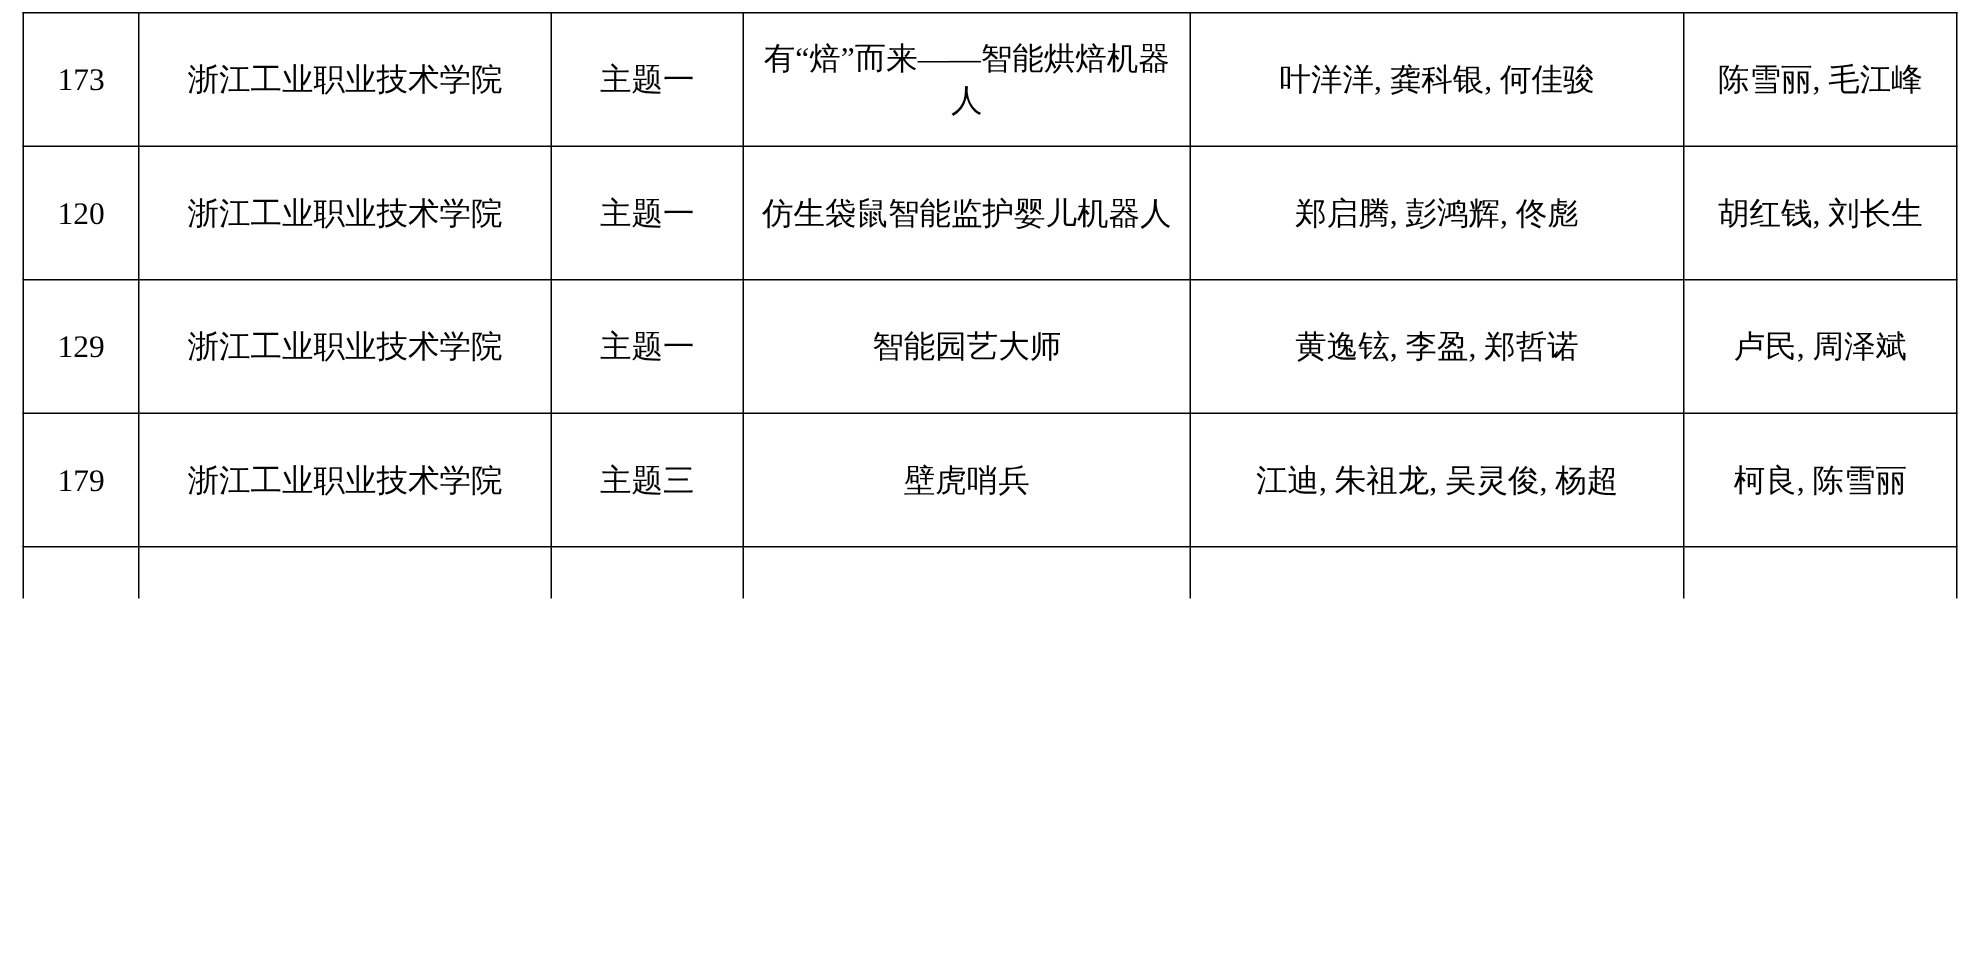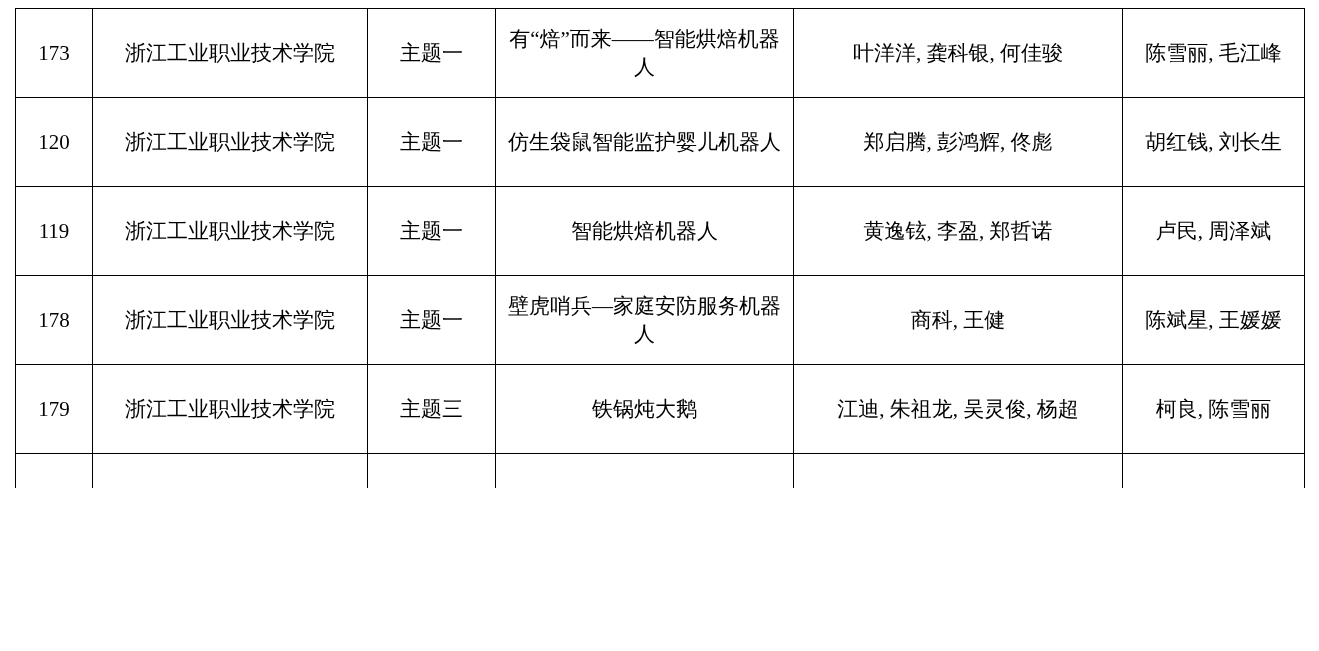--- a/index.html
+++ b/index.html
@@ -80,40 +80,32 @@
       </tr>
       <tr class="data-row">
         <td class="index-cell">120</td>
         <td class="school-cell">浙江工业职业技术学院</td>
         <td class="topic-cell">主题一</td>
         <td class="title-cell">仿生袋鼠智能监护婴儿机器人</td>
         <td class="students-cell">郑启腾, 彭鸿辉, 佟彪</td>
         <td class="advisors-cell">胡红钱, 刘长生</td>
       </tr>
       <tr class="data-row">
-        <td class="index-cell">119</td>
+        <td class="index-cell">129</td>
         <td class="school-cell">浙江工业职业技术学院</td>
         <td class="topic-cell">主题一</td>
-        <td class="title-cell">智能烘焙机器人</td>
+        <td class="title-cell">智能园艺大师</td>
         <td class="students-cell">黄逸铉, 李盈, 郑哲诺</td>
         <td class="advisors-cell">卢民, 周泽斌</td>
-      </tr>
-      <tr class="data-row">
-        <td class="index-cell">178</td>
-        <td class="school-cell">浙江工业职业技术学院</td>
-        <td class="topic-cell">主题一</td>
-        <td class="title-cell">壁虎哨兵—家庭安防服务机器人</td>
-        <td class="students-cell">商科, 王健</td>
-        <td class="advisors-cell">陈斌星, 王媛媛</td>
       </tr>
       <tr class="data-row">
         <td class="index-cell">179</td>
         <td class="school-cell">浙江工业职业技术学院</td>
         <td class="topic-cell">主题三</td>
-        <td class="title-cell">铁锅炖大鹅</td>
+        <td class="title-cell">壁虎哨兵</td>
         <td class="students-cell">江迪, 朱祖龙, 吴灵俊, 杨超</td>
         <td class="advisors-cell">柯良, 陈雪丽</td>
       </tr>
       <tr class="partial-row">
         <td></td>
         <td></td>
         <td></td>
         <td></td>
         <td></td>
         <td></td>

